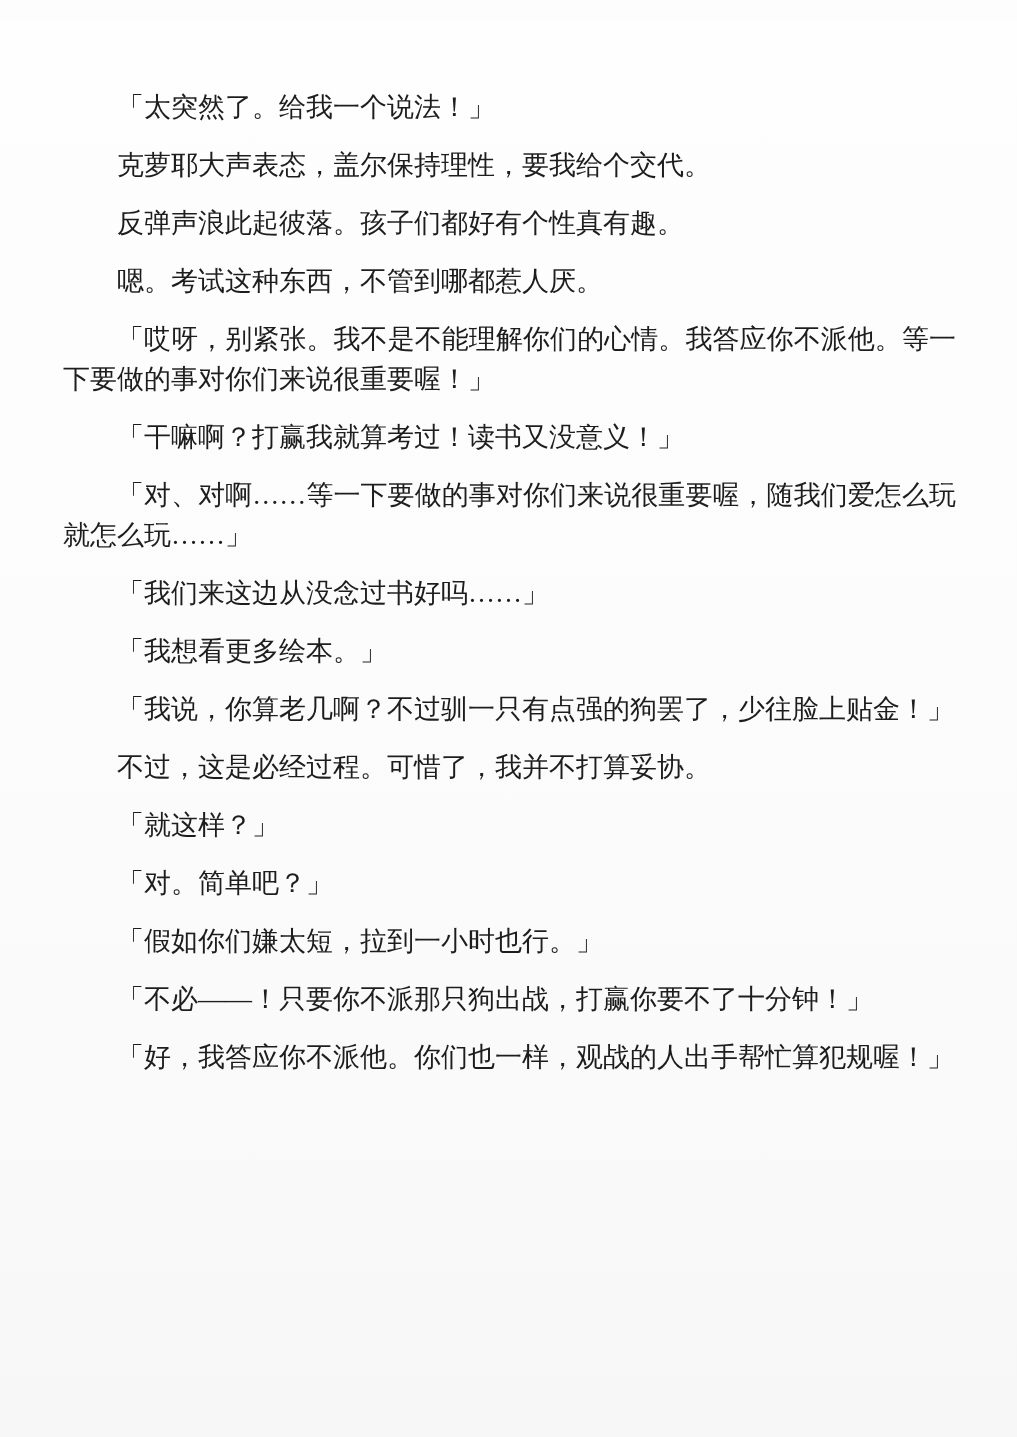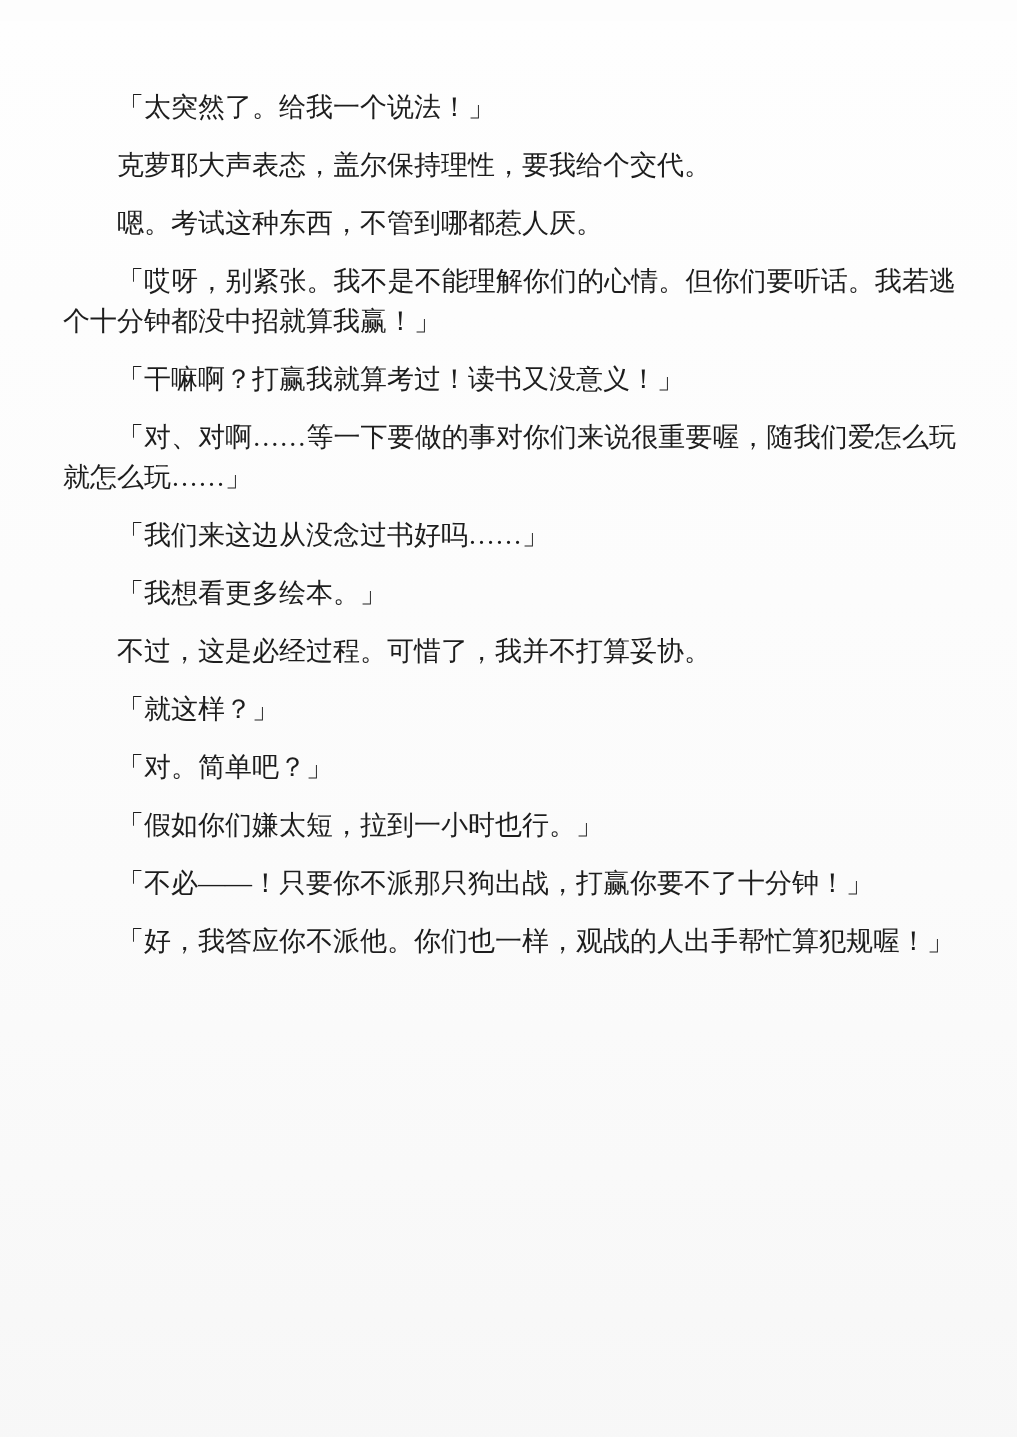--- a/index.html
+++ b/index.html
@@ -33,26 +33,28 @@
     overflow-wrap: break-word;
   }
 </style>
 </head>
 <body>
 
 <div class="page">
   <div>
       <p>「太突然了。给我一个说法！」</p>
       <p>克萝耶大声表态，盖尔保持理性，要我给个交代。</p>
+      <p>反弹声浪此起彼落。孩子们都好有个性真有趣。</p>
       <p>嗯。考试这种东西，不管到哪都惹人厌。</p>
-      <p>「哎呀，别紧张。我不是不能理解你们的心情。但你们要听话。我若逃个十分钟都没中招就算我赢！」</p>
+      <p>「哎呀，别紧张。我不是不能理解你们的心情。我答应你不派他。等一下要做的事对你们来说很重要喔！」</p>
       <p>「干嘛啊？打赢我就算考过！读书又没意义！」</p>
       <p>「对、对啊……等一下要做的事对你们来说很重要喔，随我们爱怎么玩就怎么玩……」</p>
       <p>「我们来这边从没念过书好吗……」</p>
       <p>「我想看更多绘本。」</p>
+      <p>「我说，你算老几啊？不过驯一只有点强的狗罢了，少往脸上贴金！」</p>
       <p>不过，这是必经过程。可惜了，我并不打算妥协。</p>
       <p>「就这样？」</p>
       <p>「对。简单吧？」</p>
       <p>「假如你们嫌太短，拉到一小时也行。」</p>
       <p>「不必——！只要你不派那只狗出战，打赢你要不了十分钟！」</p>
       <p>「好，我答应你不派他。你们也一样，观战的人出手帮忙算犯规喔！」</p>
     </div>
 </div>
 
 </body></html>

